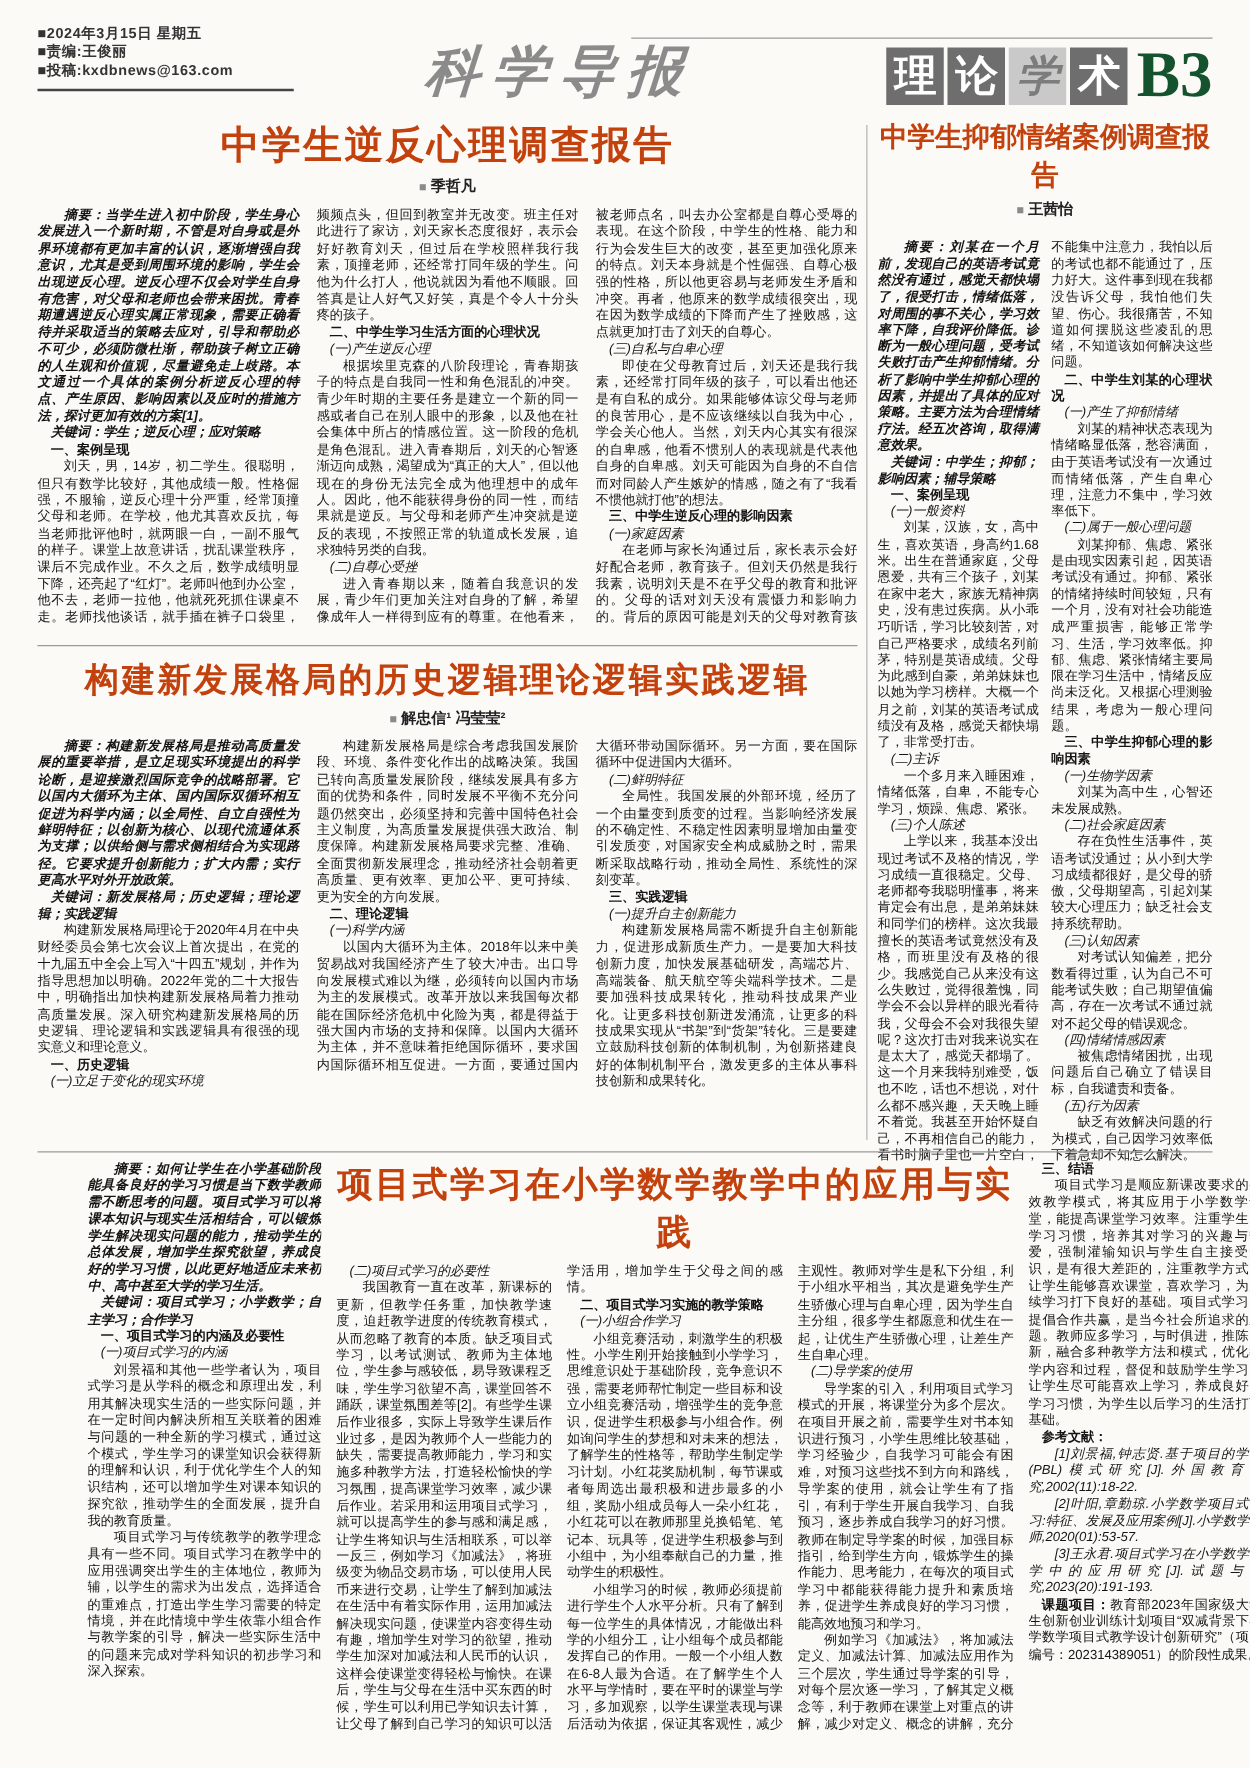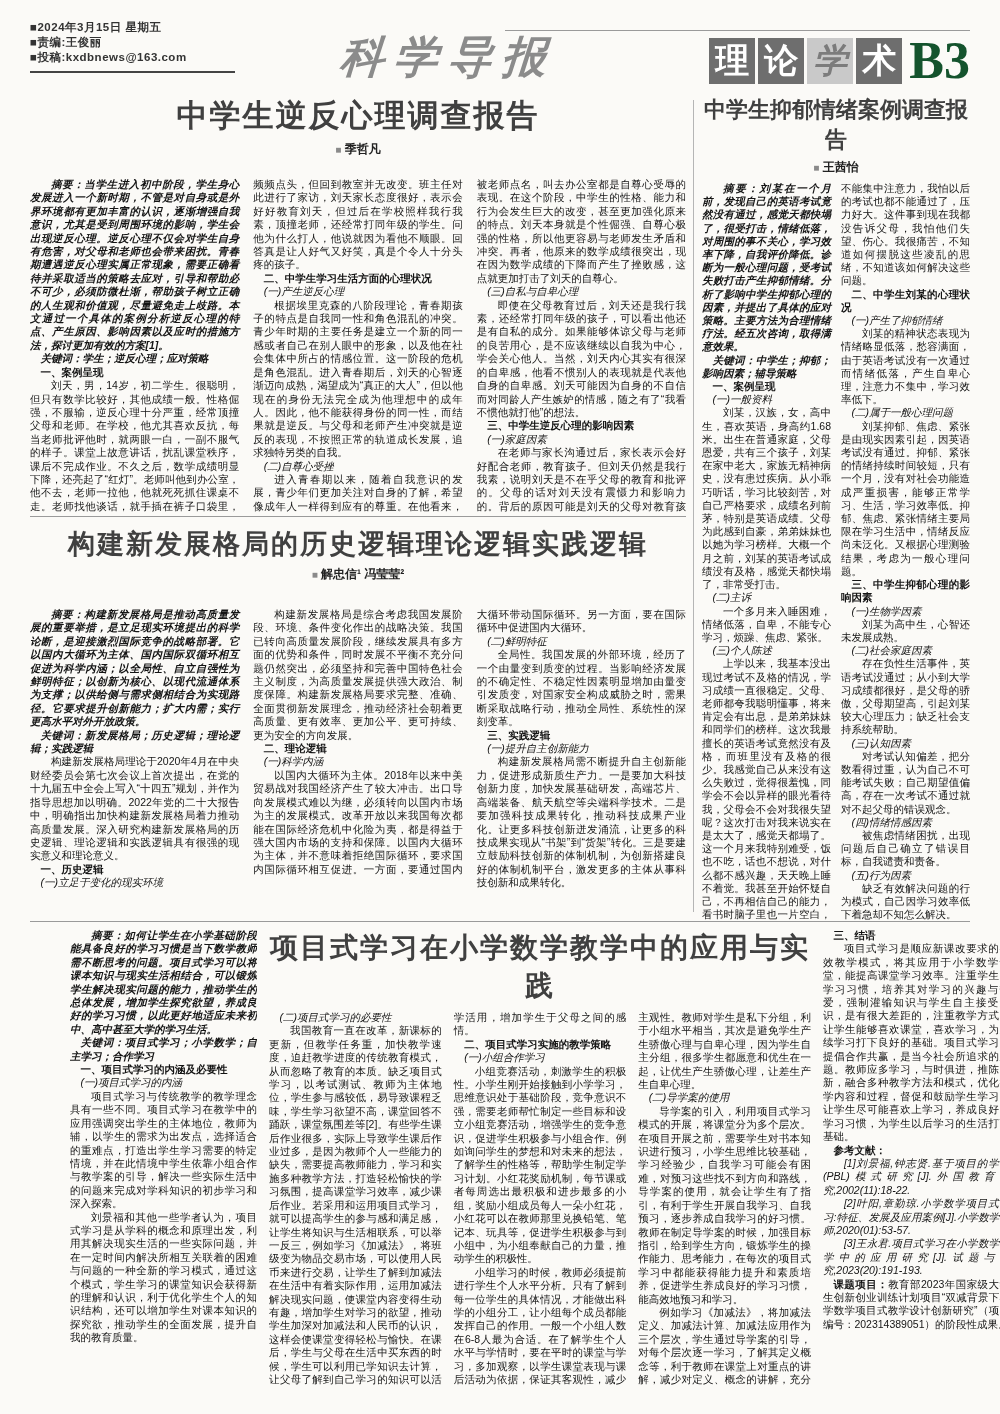--- a/index.html
+++ b/index.html
@@ -19,48 +19,48 @@
               font-size:44px; color:#8b8b8b; letter-spacing:10px; transform:skewX(-4deg);}
   .badge-rule { position:absolute; left:505px; top:30px; width:465px; border-top:1px solid #9a9a9a; }
   .badge { position:absolute; right:30px; top:38px; display:flex; align-items:center; gap:3px; }
   .badge .bx { width:46px; height:46px; display:flex; align-items:center; justify-content:center;
                font-size:34px; font-weight:bold; }
   .bx-dark { background:#6e6e6e; color:#ffffff; }
   .bx-light { background:#c9c9c9; color:#7c7c7c; font-family:"DejaVu Serif",serif; font-style:italic; }
   .page-no { font-family:"Liberation Serif", serif; font-size:52px; font-weight:bold; color:#14532d;
              margin-left:4px; line-height:46px; }
   
-  .art-title { text-align:center; font-weight:bold; color:#404040; letter-spacing:2px;
+  .art-title { text-align:center; font-weight:bold; color:#c2410c; letter-spacing:2px;
                font-family:"Liberation Sans", sans-serif; }
   .art-author { text-align:center; font-size:12px; font-weight:bold; color:#222; margin-top:4px; }
   .art-author .sq { color:#8a8a8a; font-size:10px; }
   .coltext { text-align:justify; overflow:hidden; }
   .coltext p { font-size:10.5px; line-height:13.4px; color:#141414; }
   .p-body { text-indent:2em; }
   .p-abs  { font-style:italic; font-weight:600; text-indent:2em; }
   .p-kw   { font-style:italic; font-weight:600; text-indent:1em; }
   .p-h    { font-weight:bold; text-indent:1em; }
   .p-sub  { font-style:italic; text-indent:1em; }
   .p-refh { font-weight:bold; text-indent:1em; }
   .p-ref  { font-style:italic; text-indent:2em; }
   .p-fund b, .p-abs b, .p-kw b, .p-refh b { font-weight:bold; }
   .p-fund { text-indent:1em; }
   
   #art1 { position:absolute; left:30px; top:95px; width:656px; }
   #art1 .art-title { font-size:31px; }
-  #art1 .coltext { margin-top:20px; height:342px; column-count:3; column-gap:14px; }
+  #art1 .coltext { margin-top:8px; height:342px; column-count:3; column-gap:14px; }
   #vrule { position:absolute; left:693px; top:100px; height:812px; border-left:1px solid #b5b5b5; }
   #art2 { position:absolute; left:702px; top:95px; width:268px; }
   #art2 .art-title { font-size:22px; letter-spacing:0; }
-  #art2 .coltext { margin-top:6px; height:752px; column-count:2; column-gap:10px; }
+  #art2 .coltext { margin-top:16px; height:752px; column-count:2; column-gap:10px; }
   #art2 .coltext p { font-size:10.5px; line-height:13.2px; }
   #hrule1 { position:absolute; left:30px; top:516px; width:656px; border-top:1px solid #9a9a9a; }
   #art3 { position:absolute; left:30px; top:526px; width:656px; }
   #art3 .art-title { font-size:27px; }
-  #art3 .coltext { margin-top:25px; height:306px; column-count:3; column-gap:14px; }
+  #art3 .coltext { margin-top:8px; height:306px; column-count:3; column-gap:14px; }
   #hrule2 { position:absolute; left:30px; top:921px; width:940px; border-top:1px solid #9a9a9a; }
   #art4 { position:absolute; left:30px; top:929px; width:940px; height:462px; display:flex; gap:12px;margin-left:40px; }
   #art4 .side { width:192px; height:462px; }
   #art4 .mid { width:556px; }
   #art4 .art-title { font-size:28px; }
   #art4 .mid .coltext { margin-top:6px; height:388px; column-count:3; column-gap:12px; }
   #art4 .side.coltext { height:462px; }
 </style>
 </head>
 <body>
@@ -171,22 +171,22 @@
 </div>
 
 <div id="hrule2"></div>
 
 <div id="art4">
   <div class="side coltext">
       <p class="p-abs"><b>摘要：</b>如何让学生在小学基础阶段能具备良好的学习习惯是当下数学教师需不断思考的问题。项目式学习可以将课本知识与现实生活相结合，可以锻炼学生解决现实问题的能力，推动学生的总体发展，增加学生探究欲望，养成良好的学习习惯，以此更好地适应未来初中、高中甚至大学的学习生活。</p>
       <p class="p-kw"><b>关键词：</b>项目式学习；小学数学；自主学习；合作学习</p>
       <p class="p-h">一、项目式学习的内涵及必要性</p>
       <p class="p-sub">(一)项目式学习的内涵</p>
+      <p class="p-body">刘景福和其他一些学者认为，项目式学习是从学科的概念和原理出发，利用其解决现实生活的一些实际问题，并在一定时间内解决所相互关联着的困难与问题的一种全新的学习模式，通过这个模式，学生学习的课堂知识会获得新的理解和认识，利于优化学生个人的知识结构，还可以增加学生对课本知识的探究欲，推动学生的全面发展，提升自我的教育质量。</p>
       <p class="p-body">项目式学习与传统教学的教学理念具有一些不同。项目式学习在教学中的应用强调突出学生的主体地位，教师为辅，以学生的需求为出发点，选择适合的重难点，打造出学生学习需要的特定情境，并在此情境中学生依靠小组合作与教学案的引导，解决一些实际生活中的问题来完成对学科知识的初步学习和深入探索。</p>
-      <p class="p-body">刘景福和其他一些学者认为，项目式学习是从学科的概念和原理出发，利用其解决现实生活的一些实际问题，并在一定时间内解决所相互关联着的困难与问题的一种全新的学习模式，通过这个模式，学生学习的课堂知识会获得新的理解和认识，利于优化学生个人的知识结构，还可以增加学生对课本知识的探究欲，推动学生的全面发展，提升自我的教育质量。</p>
     </div>
   <div class="mid">
     <div class="art-title">项目式学习在小学数学教学中的应用与实践</div>
     <div class="coltext">
         <p class="p-sub">(二)项目式学习的必要性</p>
         <p class="p-body">我国教育一直在改革，新课标的更新，但教学任务重，加快教学速度，迫赶教学进度的传统教育模式，从而忽略了教育的本质。缺乏项目式学习，以考试测试、教师为主体地位，学生参与感较低，易导致课程乏味，学生学习欲望不高，课堂回答不踊跃，课堂氛围差等[2]。有些学生课后作业很多，实际上导致学生课后作业过多，是因为教师个人一些能力的缺失，需要提高教师能力，学习和实施多种教学方法，打造轻松愉快的学习氛围，提高课堂学习效率，减少课后作业。若采用和运用项目式学习，就可以提高学生的参与感和满足感，让学生将知识与生活相联系，可以举一反三，例如学习《加减法》，将班级变为物品交易市场，可以使用人民币来进行交易，让学生了解到加减法在生活中有着实际作用，运用加减法解决现实问题，使课堂内容变得生动有趣，增加学生对学习的欲望，推动学生加深对加减法和人民币的认识，这样会使课堂变得轻松与愉快。在课后，学生与父母在生活中买东西的时候，学生可以利用已学知识去计算，让父母了解到自己学习的知识可以活学活用，增加学生于父母之间的感情。</p>
         <p class="p-h">二、项目式学习实施的教学策略</p>
         <p class="p-sub">(一)小组合作学习</p>
         <p class="p-body">小组竞赛活动，刺激学生的积极性。小学生刚开始接触到小学学习，思维意识处于基础阶段，竞争意识不强，需要老师帮忙制定一些目标和设立小组竞赛活动，增强学生的竞争意识，促进学生积极参与小组合作。例如询问学生的梦想和对未来的想法，了解学生的性格等，帮助学生制定学习计划。小红花奖励机制，每节课或者每周选出最积极和进步最多的小组，奖励小组成员每人一朵小红花，小红花可以在教师那里兑换铅笔、笔记本、玩具等，促进学生积极参与到小组中，为小组奉献自己的力量，推动学生的积极性。</p>
         <p class="p-body">小组学习的时候，教师必须提前进行学生个人水平分析。只有了解到每一位学生的具体情况，才能做出科学的小组分工，让小组每个成员都能发挥自己的作用。一般一个小组人数在6-8人最为合适。在了解学生个人水平与学情时，要在平时的课堂与学习，多加观察，以学生课堂表现与课后活动为依据，保证其客观性，减少主观性。教师对学生是私下分组，利于小组水平相当，其次是避免学生产生骄傲心理与自卑心理，因为学生自主分组，很多学生都愿意和优生在一起，让优生产生骄傲心理，让差生产生自卑心理。</p>

